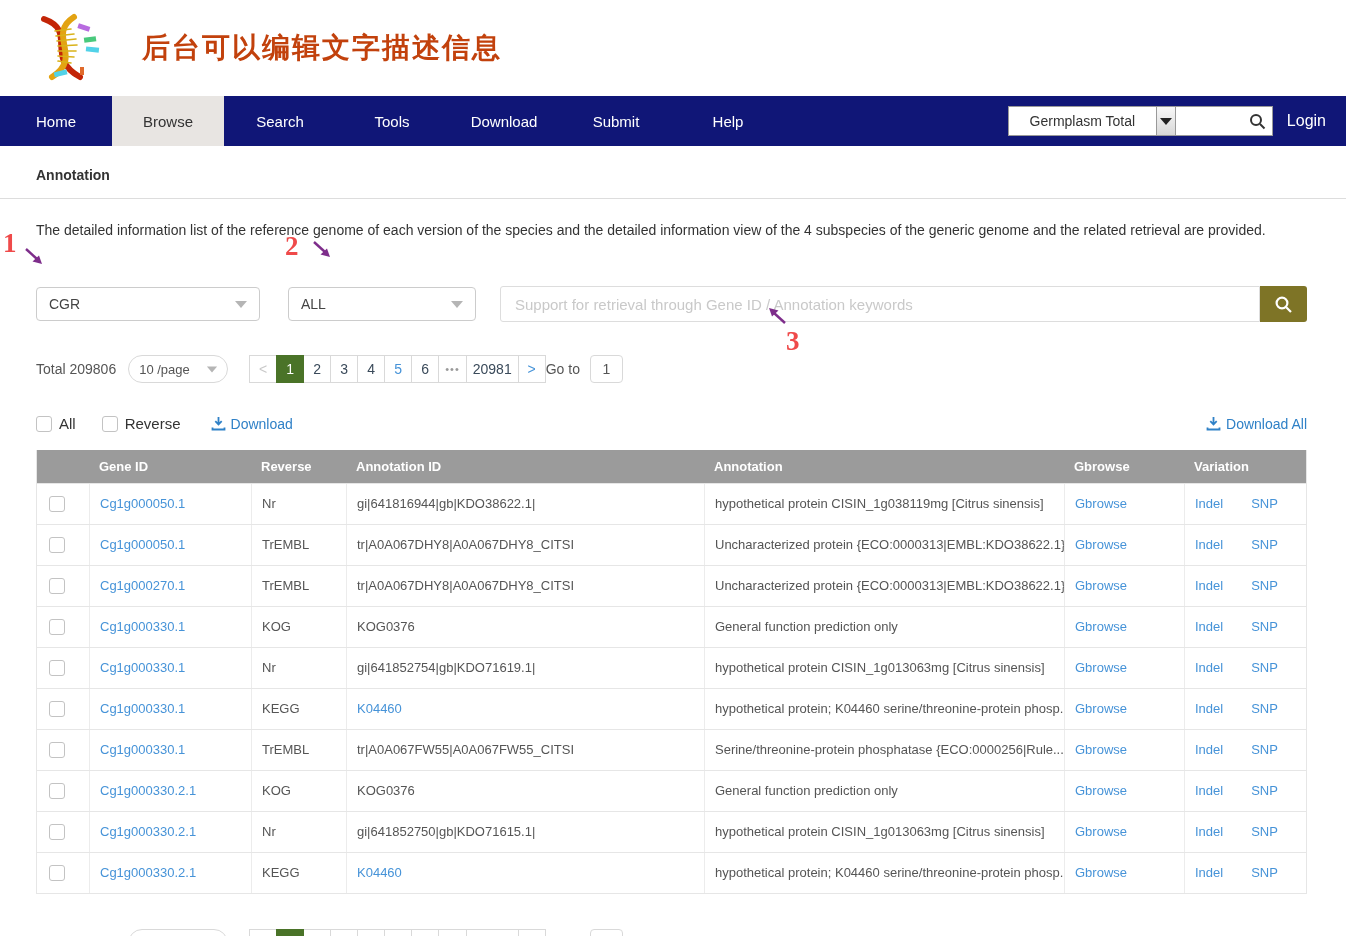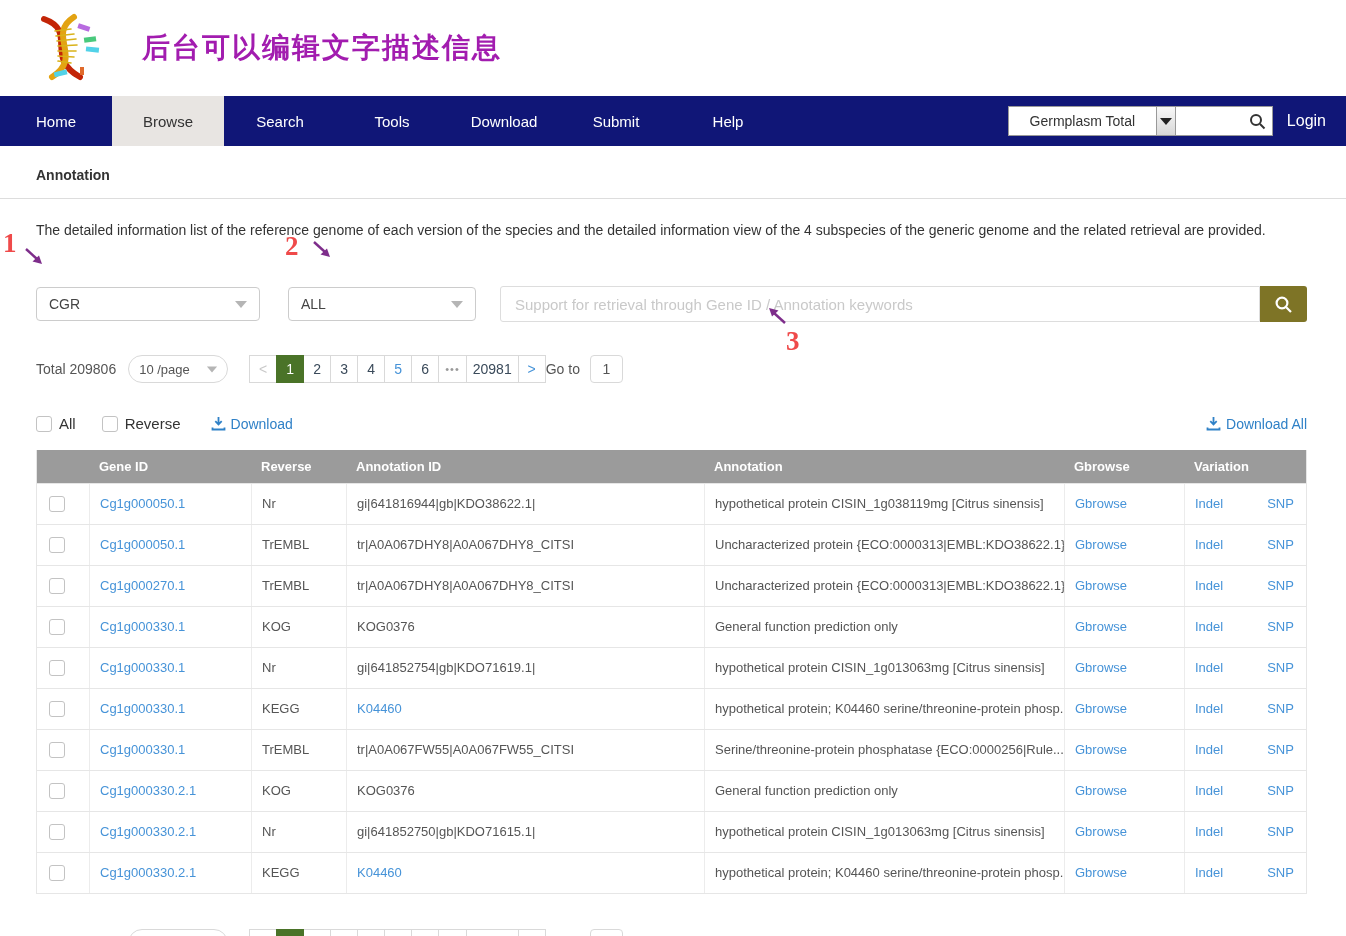--- a/index.html
+++ b/index.html
@@ -2,21 +2,21 @@
 <html><head>
 <meta charset="utf-8">
 <style>
   * { margin:0; padding:0; box-sizing:border-box; }
   html,body { width:1346px; height:936px; background:#fff; overflow:hidden;
     font-family:"Liberation Sans","DejaVu Sans",sans-serif; position:relative; }
 
   
   .hdr { height:96px; display:flex; align-items:center; background:#fff; }
   .logo { margin-left:28px; width:72px; height:78px; }
-  .site-title { margin-left:42px; font-size:28px; font-weight:bold; color:#a21caf; letter-spacing:2px; }
+  .site-title { margin-left:42px; font-size:28px; font-weight:bold; color:#c2410c; letter-spacing:2px; }
 
   
   .nav { height:50px; background:#101677; display:flex; align-items:stretch; color:#fff; }
   .nav-item { width:112px; display:flex; align-items:center; justify-content:center;
     font-size:15px; cursor:pointer;text-align:right; }
   .nav-item.active { background:#e8e5e2; color:#333; }
   .nav-right { margin-left:auto; display:flex; align-items:center; padding-right:20px; }
   .gname-box { width:148px; height:30px; background:#fff; color:#333; font-size:14px;
     display:flex; align-items:center; justify-content:center; border:1px solid #999; border-right:none; }
   .gname-btn { width:20px; height:30px; background:linear-gradient(#f8f8f8,#d8d8d8);
@@ -85,21 +85,21 @@
   .tbl { margin-top:18px; border-left:1px solid #e6e6e6; border-right:1px solid #e6e6e6; }
   .thead, .trow { display:grid; grid-template-columns:52px 162px 95px 358px 360px 120px 124px; }
   .thead { background:#9b9b9b; color:#fff; font-weight:bold; font-size:13px; }
   .thead .th { line-height:33px; padding:0 10px; white-space:nowrap; overflow:hidden; }
   .trow { border-bottom:1px solid #e6e6e6; font-size:13px; color:#555; }
   .trow:first-child { border-top:1px solid #e6e6e6; }
   .td { line-height:40px; padding:0 10px; border-left:1px solid #ececec; white-space:nowrap;
     overflow:hidden; text-overflow:clip; }
   .td:first-child { border-left:none; display:flex; align-items:center; padding-left:12px; }
   .lnk { color:#4693d8; text-decoration:none; cursor:pointer; }
-  .col-var { display:flex; align-items:center; gap:16px; }
+  .col-var { display:flex; align-items:center; gap:0; }
   .col-var .lnk:last-child { margin-left:28px; }
 
   
   .marker { position:absolute; z-index:5; }
   .mk-num { font-size:27px; font-weight:bold; color:#ef4a4a; font-family:"Liberation Serif","DejaVu Serif",serif; }
   .mk-arrow { position:absolute; }
 </style>
 </head>
 <body>
 

